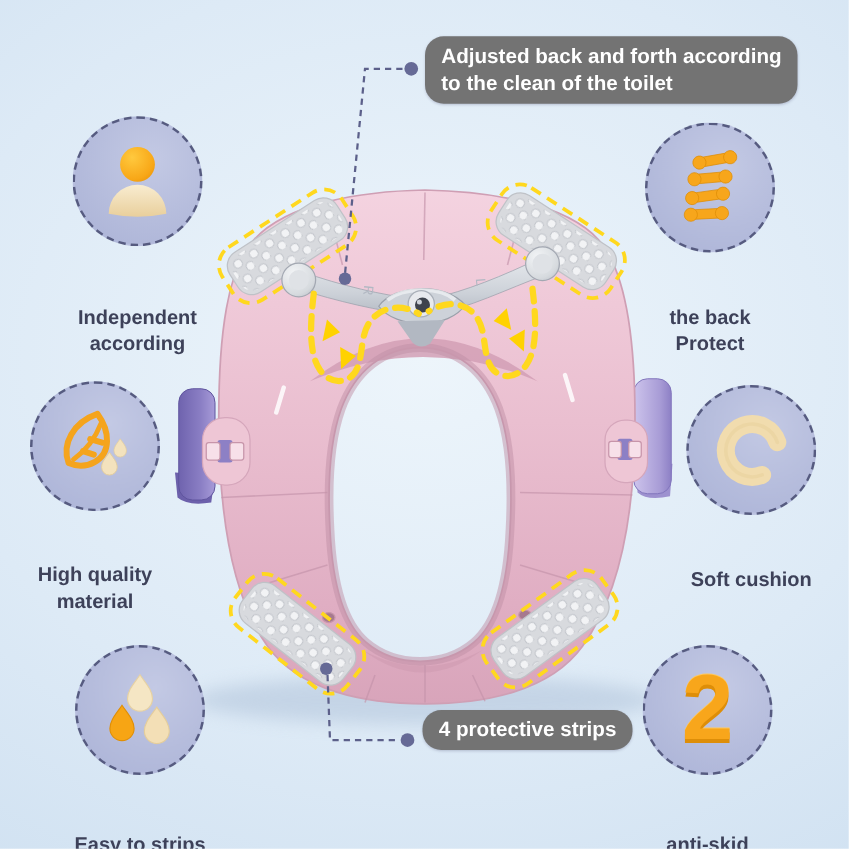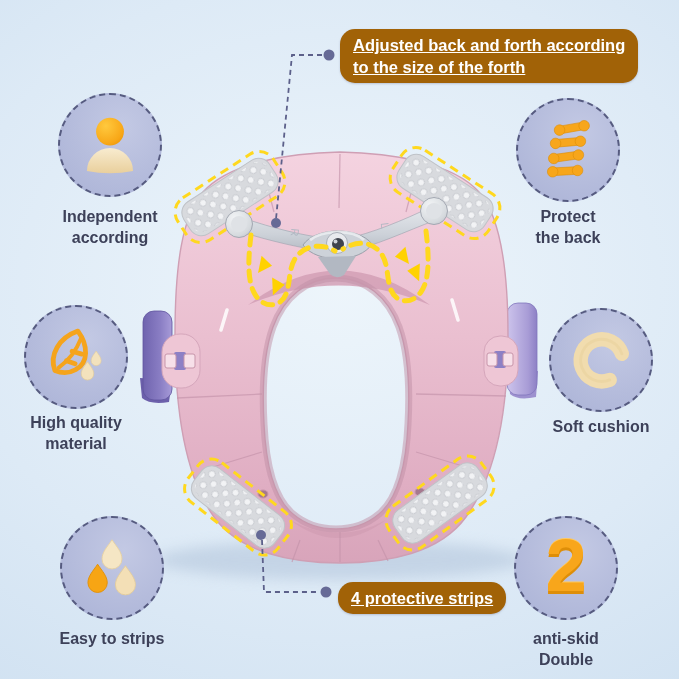--- a/index.html
+++ b/index.html
@@ -12,33 +12,33 @@
   svg.layer{position:absolute;left:0;top:0;pointer-events:none;}
   
   .feat{
     position:absolute;width:100px;height:100px;border-radius:50%;
     border:2px dashed #565b80;
     background: radial-gradient(circle at 62% 32%, #c3c9e4 0%, #b5bcdc 55%, #aab2d6 100%);
     display:flex;align-items:center;justify-content:center;
   }
   .feat-label{
     position:absolute;width:160px;text-align:center;
-    font-size:16px;font-weight:600;line-height:21px;color:#3d4159;
+    font-size:16px;font-weight:600;line-height:21px;color:#3d4159;margin-top:38px;
   }
   .feat-label span{display:block;}
   .num2{
     font-size:74px;font-weight:bold;color:#f8a61b;
     text-shadow:0 3px 0 #de8e08, 0 -1px 0 #ffc95e;
     line-height:74px; transform:translateY(-2px);
   }
   
   .callout{
-    position:absolute;background:#a16207;border-radius:15px;
+    position:absolute;background:#737373;border-radius:15px;
     color:#ffffff;font-weight:bold;font-size:16.5px;line-height:22px;
-    padding:5px 13px;box-shadow:0 1px 2px rgba(70,70,110,.25);text-decoration:underline;
+    padding:5px 13px;box-shadow:0 1px 2px rgba(70,70,110,.25);
   }
   .callout span{display:block;}
 </style>
 </head>
 <body>
 
 <div class="stage">
 
   <svg class="layer" width="679" height="679" viewBox="0 0 679 679">
     <defs>
@@ -245,22 +245,22 @@
           </g>
         <g transform="translate(-3 22) rotate(-3)">
             <rect x="-12.5" y="-4" width="25" height="8" rx="3.5"></rect>
             <circle cx="-13" cy="0" r="5.5"></circle>
             <circle cx="13" cy="0" r="5.5"></circle>
           </g>
       </g>
     </svg>
   </div>
   <div class="feat-label" style="left:488px;top:206px">
+    <span>the back</span>
     <span>Protect</span>
-    <span>the back</span>
   </div>
 
   <div class="feat" style="left:24px;top:305px">
     <svg width="96" height="96" viewBox="-50 -50 100 100">
       <g fill="none" stroke="#f5a41c" stroke-width="5" stroke-linejoin="round" stroke-linecap="round">
         <path d="M -22,14 C -28,-2 -18,-20 2,-27 C 13,-12 13,6 0,13 C -7,17 -15,17 -22,14 Z"></path>
         <path d="M -18,11 C -8,4 0,-6 5,-19" stroke-width="4"></path>
         <path d="M -10,4 L -1,7"></path>
         <path d="M -4,-6 L 6,-3"></path>
       </g>
@@ -303,23 +303,23 @@
   <div class="feat" style="left:514px;top:516px">
     <div class="num2">2</div>
   </div>
   <div class="feat-label" style="left:486px;top:628px">
     <span>anti-skid</span>
     <span>Double</span>
   </div>
 
   <div class="callout" style="left:340px;top:29px">
     <span>Adjusted back and forth according</span>
-    <span>to the size of the forth</span>
-  </div>
-  <div class="callout" style="left:338px;top:582px">
+    <span>to the clean of the toilet</span>
+  </div>
+  <div class="callout" style="left:338px;top:568px">
     <span>4 protective strips</span>
   </div>
 
   <svg class="layer" width="679" height="679" viewBox="0 0 679 679">
     <g stroke="#5c608a" stroke-width="1.8" stroke-dasharray="5 4" fill="none">
       <polyline points="322,55 292,55 276,219"></polyline>
       <polyline points="262,540 264,592 317,592"></polyline>
     </g>
     <g fill="#666a96">
       <circle cx="329" cy="55" r="5.5"></circle>

